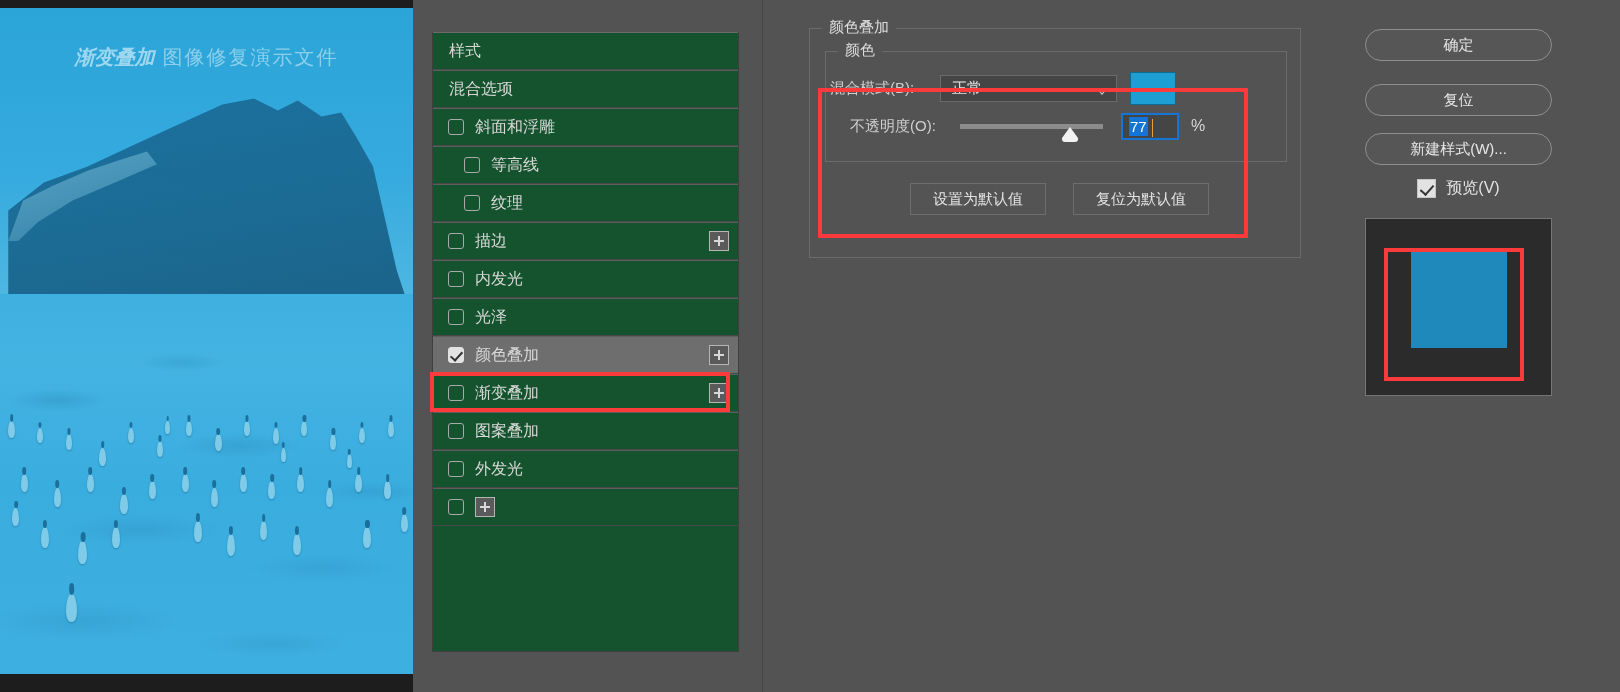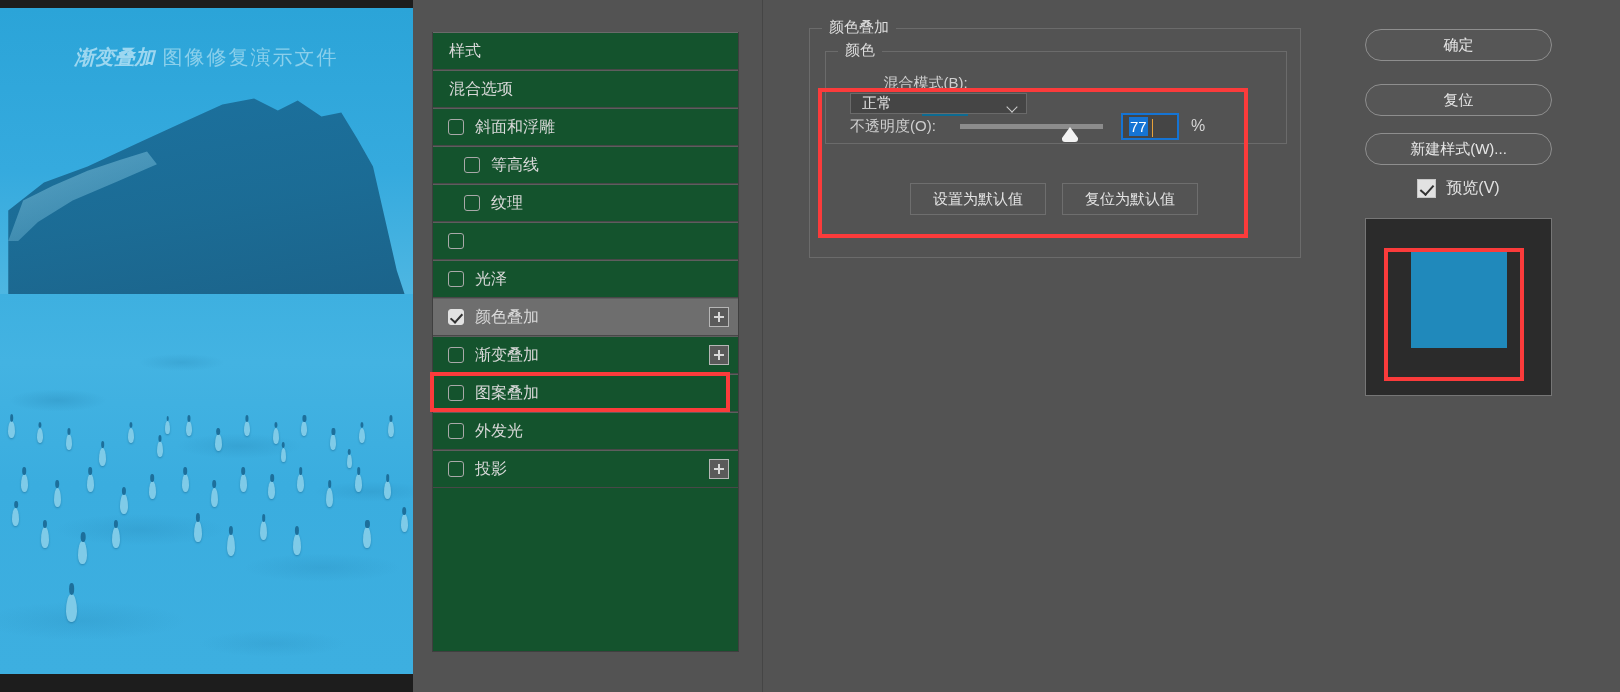--- a/index.html
+++ b/index.html
@@ -126,21 +126,21 @@
   .group-outer {
     position: absolute; left: 46px; top: 28px; width: 492px; height: 230px;
     border: 1px solid #6b6b6b; border-top-color: #6b6b6b;
   }
   .group-legend {
     position: absolute; top: -11px; left: 12px;
     background: #535353; padding: 0 7px;
     color: #dcdcdc; font-size: 15px; white-space: nowrap;
   }
   .group-inner {
-    position: absolute; left: 15px; top: 22px; width: 462px; height: 93px;
+    position: absolute; left: 15px; top: 22px; width: 462px; height: 111px;
     border: 1px solid #6b6b6b;
   }
   .field-row { position: absolute; display: flex; align-items: center; height: 28px; }
   .field-label { color: #cfcfcf; font-size: 15px; white-space: nowrap; }
   .select-box {
     width: 177px; height: 27px; background: #454545;
     border: 1px solid #6a6a6a; color: #e4e4e4; font-size: 15px;
     display: flex; align-items: center; padding-left: 11px; position: relative;
   }
   .chev {
@@ -295,20 +295,26 @@
         <div class="list-row indent0 sub">
           <span class="cb"></span>
           <span class="label" style="padding-left: 0px;">等高线</span>
         </div>
         <div class="list-row indent0 sub">
           <span class="cb"></span>
           <span class="label" style="padding-left: 0px;">纹理</span>
         </div>
         <div class="list-row indent0">
           <span class="cb"></span>
+          <span class="label" style="padding-left: 0px;">描边</span>
+          <span class="plus-btn"></span>
+        </div>
+        <div class="list-row indent0">
+          <span class="cb"></span>
+          <span class="label" style="padding-left: 0px;">内发光</span>
         </div>
         <div class="list-row indent0">
           <span class="cb"></span>
           <span class="label" style="padding-left: 0px;">光泽</span>
         </div>
         <div class="list-row indent0 selected">
           <span class="cb checked"></span>
           <span class="label" style="padding-left: 0px;">颜色叠加</span>
           <span class="plus-btn"></span>
         </div>
@@ -320,34 +326,33 @@
         <div class="list-row indent0">
           <span class="cb"></span>
           <span class="label" style="padding-left: 0px;">图案叠加</span>
         </div>
         <div class="list-row indent0">
           <span class="cb"></span>
           <span class="label" style="padding-left: 0px;">外发光</span>
         </div>
         <div class="list-row indent0">
           <span class="cb"></span>
-          <span class="label" style="padding-left: 0px;">投影</span>
           <span class="plus-btn"></span>
         </div>
       </div>
   </div>
 
   <div class="settings">
     <div class="group-outer">
       <span class="group-legend">颜色叠加</span>
 
       <div class="group-inner">
         <span class="group-legend">颜色</span>
 
-        <div class="field-row" style="left:24px; top:22px;flex-direction:column;">
+        <div class="field-row" style="left:4px; top:22px;">
           <span class="field-label" style="width:110px">混合模式(B):</span>
           <div class="select-box">
             <span>正常</span>
             <span class="chev"></span>
           </div>
           <div class="color-swatch" id="swatch" style="background: rgb(30, 159, 212);"></div>
         </div>
 
         <div class="field-row" style="left:24px; top:60px;">
           <span class="field-label" style="width:110px">不透明度(O):</span>
@@ -355,21 +360,21 @@
             <div class="slider-thumb" id="thumbpos" style="left: 77%;"></div>
           </div>
           <div class="num-box" style="margin-left:18px">
             <span class="sel">77</span>
             <span class="caret"></span>
           </div>
           <span class="pct">%</span>
         </div>
       </div>
 
-      <div class="field-row" style="left:100px; top:156px; gap:16px;">
+      <div class="field-row" style="left:100px; top:156px; gap:27px;">
         <div class="btn-def">设置为默认值</div>
         <div class="btn-def">复位为默认值</div>
       </div>
     </div>
   </div>
 
   <div class="actions">
     <div class="pill" style="top:29px">确定</div>
     <div class="pill" style="top:84px">复位</div>
     <div class="pill" style="top:133px">新建样式(W)...</div>

